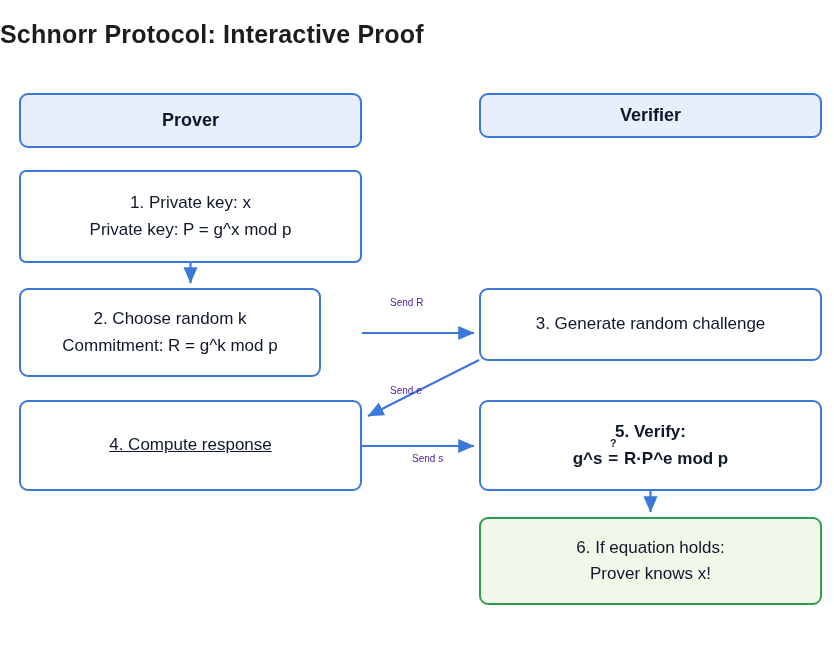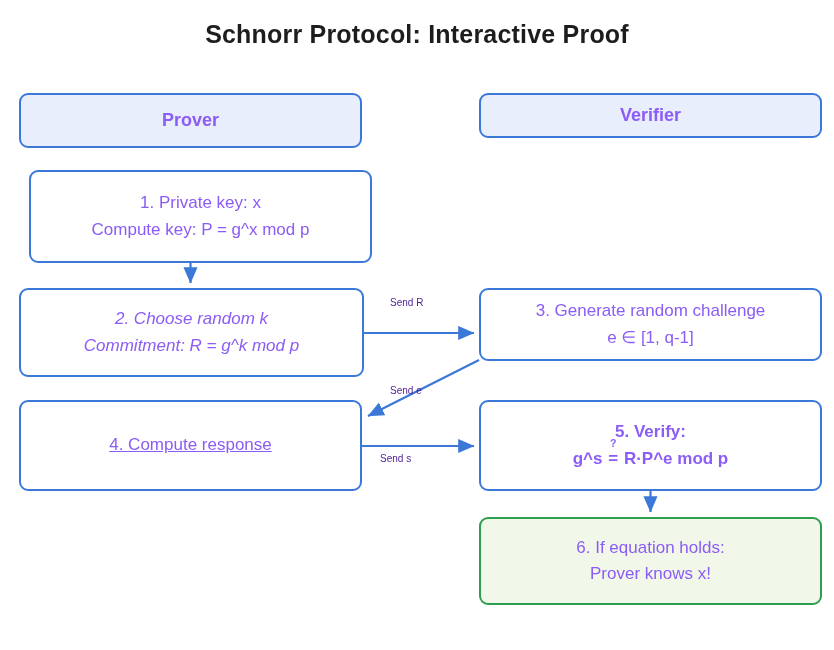--- a/index.html
+++ b/index.html
@@ -17,40 +17,39 @@
     width: 834px;
     height: 650px;
     background: #ffffff;
     overflow: hidden;
   }
   #title {
     position: absolute;
     left: 0;
     top: 20px;
     width: 834px;
-    text-align: center;
     font-size: 25px;
     font-weight: bold;
     color: #1d1d1d;
     letter-spacing: 0.2px;
   }
   .node {
     position: absolute;
     box-sizing: border-box;
     border: 2px solid #3b78d8;
     border-radius: 9px;
     background: #ffffff;
     display: flex;
     flex-direction: column;
     align-items: center;
     justify-content: center;
     text-align: center;
     font-size: 17px;
     line-height: 1.55;
-    color: #8b5cf6;
+    color: #0f172a;
   }
   .node.header {
     background: #e9eefc;
     font-weight: bold;
     font-size: 18px;
     border-radius: 9px;
   }
   .node.success {
     border-color: #2e9e4f;
     background: #f2f8e9;
@@ -108,43 +107,42 @@
 
     <line x1="479" y1="360" x2="368" y2="416" stroke="#3b78d8" stroke-width="2.2" marker-end="url(#arrowhead)"></line>
 
     <line x1="362" y1="446" x2="474" y2="446" stroke="#3b78d8" stroke-width="2.2" marker-end="url(#arrowhead)"></line>
 
     <line x1="650.5" y1="491" x2="650.5" y2="512" stroke="#3b78d8" stroke-width="2.2" marker-end="url(#arrowhead)"></line>
   </svg>
 
   <div class="wire-label" style="left:390px; top:297px;">Send R</div>
   <div class="wire-label" style="left:390px; top:385px;">Send e</div>
-  <div class="wire-label" style="left:380px; top:453px;">Send s</div>
+  <div class="wire-label" style="left:412px; top:453px;">Send s</div>
 
   <div class="node header" style="left:19px; top:93px; width:343px; height:55px;">
     <span class="line">Prover</span>
   </div>
 
   <div class="node header" style="left:479px; top:93px; width:343px; height:45px;">
     <span class="line">Verifier</span>
   </div>
 
-  <div class="node" style="left:29px; top:170px; width:343px; height:93px;">
+  <div class="node" style="left:19px; top:170px; width:343px; height:93px;border-radius:7px;">
     <span class="line">1. Private key: x</span>
-    <span class="line">Compute key: P = g^x mod p</span>
+    <span class="line">Private key: P = g^x mod p</span>
   </div>
 
-  <div class="node" style="left:19px; top:288px; width:345px; height:89px;font-style:italic;">
+  <div class="node" style="left:19px; top:288px; width:302px; height:89px;">
     <span class="line">2. Choose random k</span>
     <span class="line">Commitment: R = g^k mod p</span>
   </div>
 
   <div class="node" style="left:479px; top:288px; width:343px; height:73px;">
     <span class="line">3. Generate random challenge</span>
-    <span class="line">e ∈ [1, q-1]</span>
   </div>
 
   <div class="node" style="left:19px; top:400px; width:343px; height:91px;text-decoration:underline;">
     <span class="line">4. Compute response</span>
   </div>
 
   <div class="node" style="left:479px; top:400px; width:343px; height:91px;font-weight:bold;">
     <span class="line">5. Verify:</span>
     <span class="line">
       <span>g^s </span><span class="eqq"><span class="qm">?</span><span>=</span></span><span> R·P^e mod p</span>

